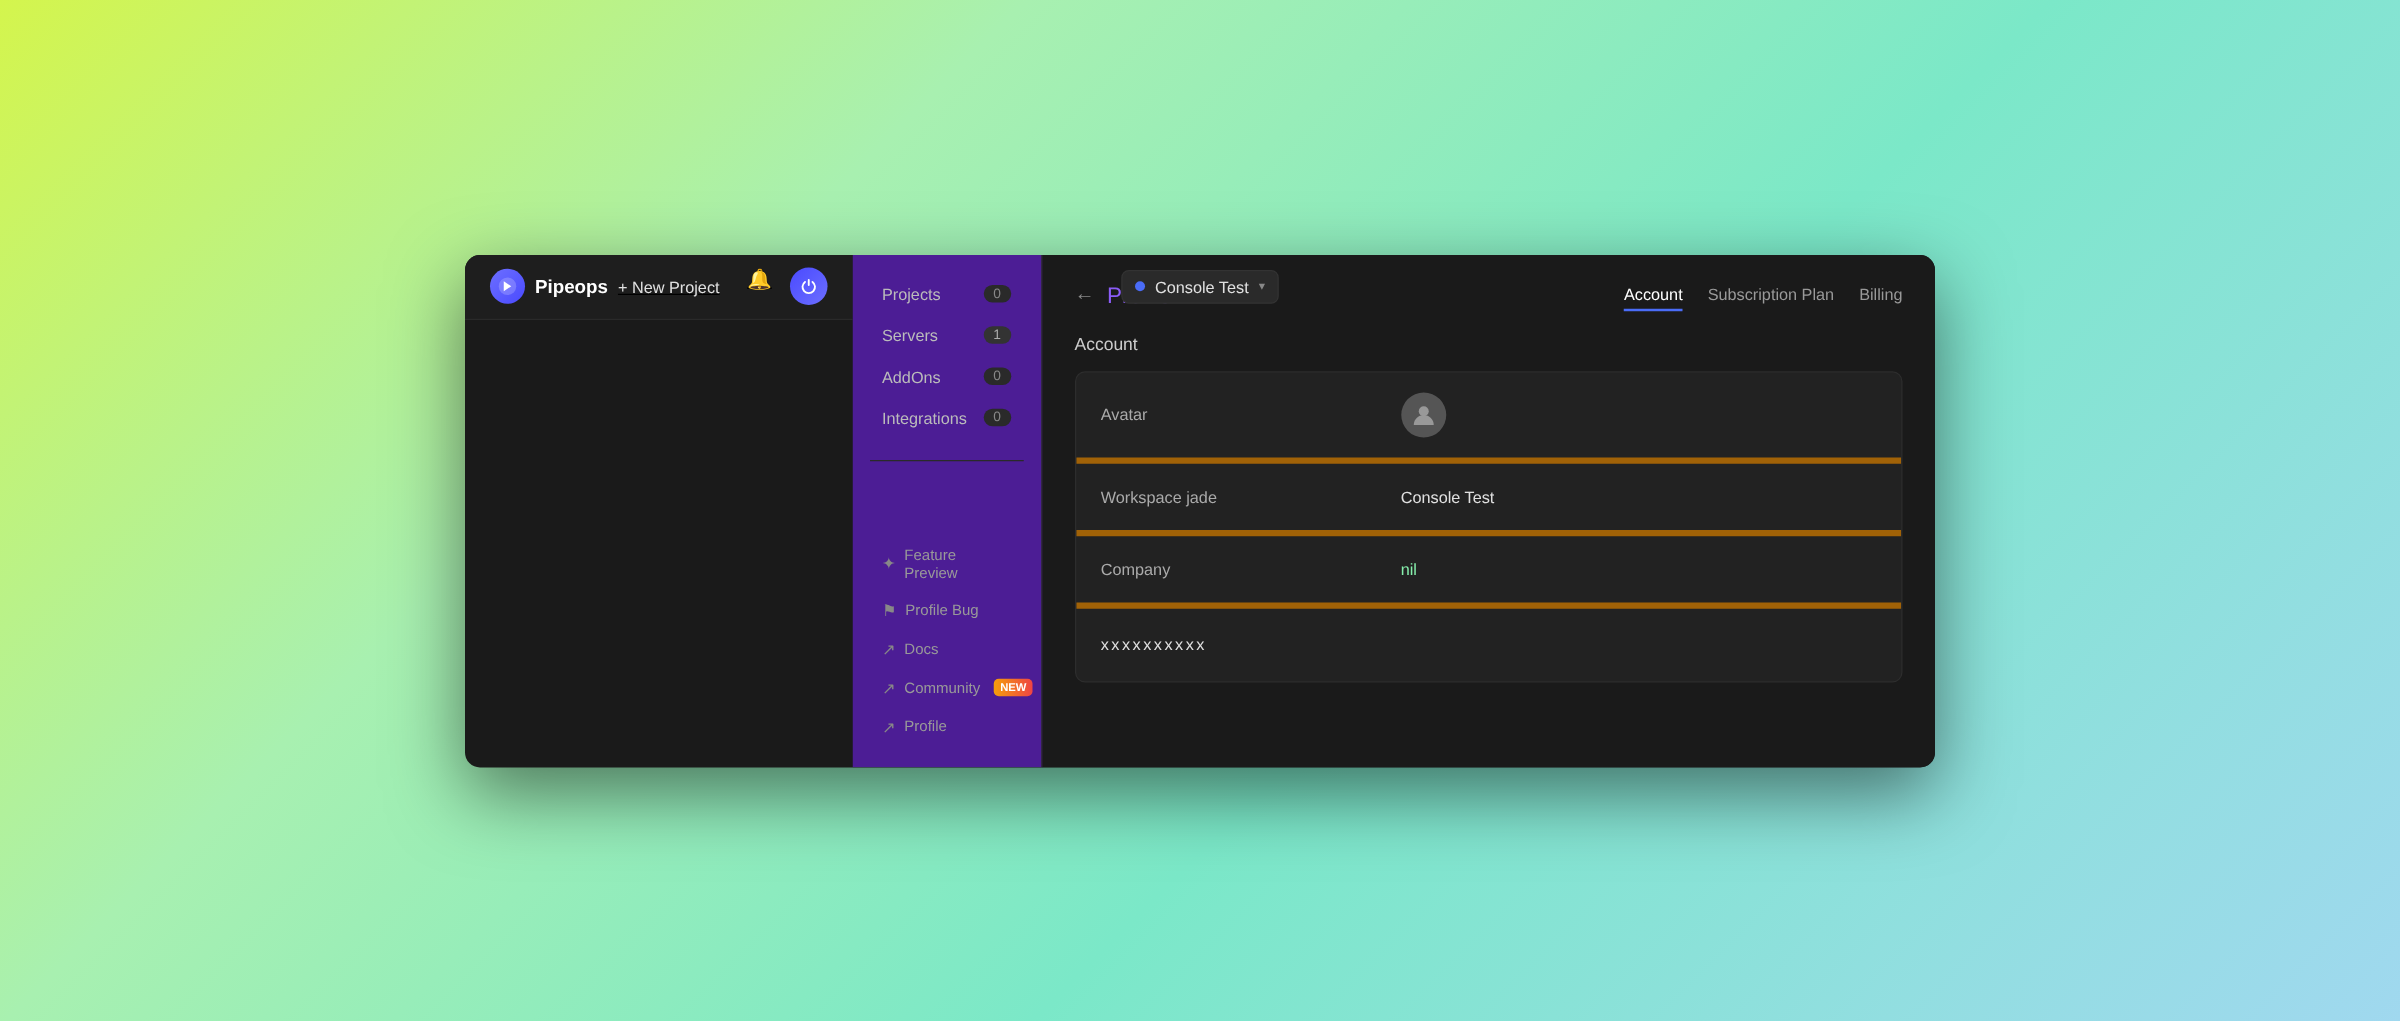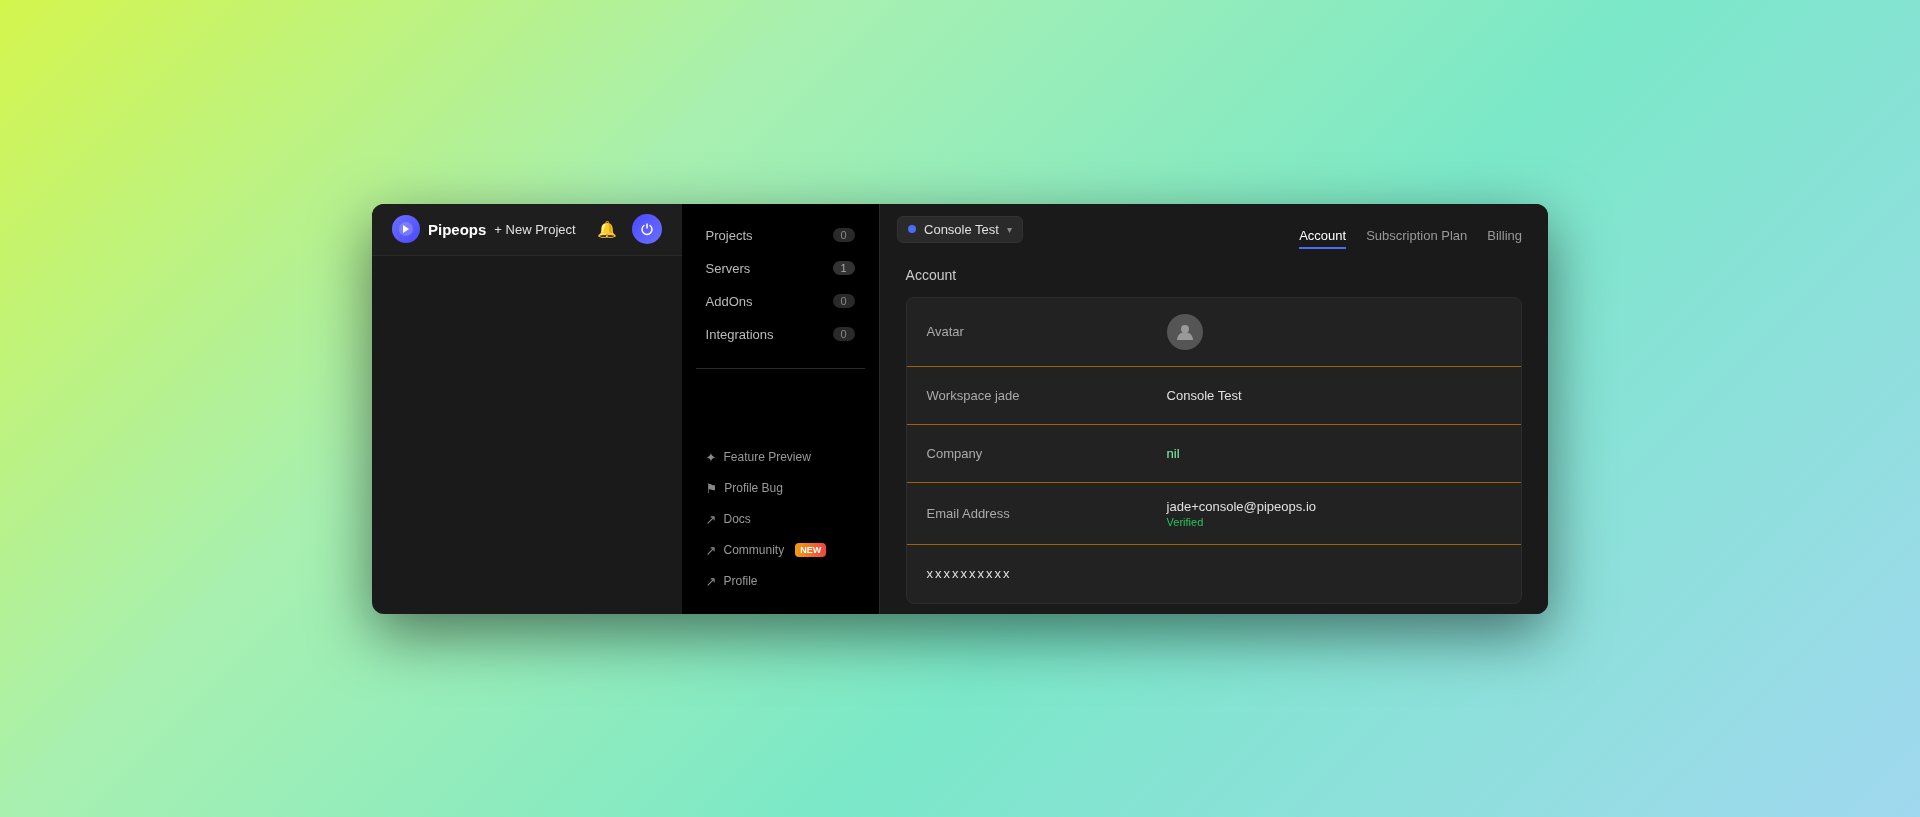--- a/index.html
+++ b/index.html
@@ -75,22 +75,22 @@
     .workspace-name {
       color: #e0e0e0;
       font-size: 13px;
     }
     .workspace-chevron {
       color: #888;
       font-size: 10px;
     }
     .header-actions {
       display: flex;
-      align-items: center;
       gap: 14px;
+      text-decoration: underline;
     }
     .new-project-btn {
       display: flex;
       align-items: center;
       gap: 4px;
       color: #e0e0e0;
       font-size: 13px;
       cursor: pointer;
       padding: 5px 8px;
       border-radius: 5px;
@@ -115,22 +115,22 @@
       cursor: pointer;
     }
     
     .body {
       display: flex;
       flex: 1;
       overflow: hidden;
     }
     
     .sidebar {
-      width: 198px;
-      background: #000000;
+      width: 152px;
+      background: #4c1d95;
       border-right: 1px solid #2a2a2a;
       padding: 16px 0;
       display: flex;
       flex-direction: column;
       flex-shrink: 0;
     }
     .nav-section {
       padding: 0 14px;
       margin-bottom: 8px;
     }
@@ -245,21 +245,21 @@
     .account-card {
       background: #222222;
       border: 1px solid #2d2d2d;
       border-radius: 8px;
       overflow: hidden;
     }
     .account-row {
       display: flex;
       align-items: center;
       padding: 16px 20px;
-      border-bottom: 1px solid #a16207;
+      border-bottom: 5px solid #a16207;
       min-height: 58px;
     }
     .account-row:last-child {
       border-bottom: none;
     }
     .row-label {
       width: 240px;
       color: #aaaaaa;
       font-size: 13px;
       flex-shrink: 0;
@@ -408,27 +408,20 @@
         <div class="account-row">
           <span class="row-label">Workspace jade</span>
           <span class="row-value">Console Test</span>
         </div>
 
         <div class="account-row">
           <span class="row-label">Company</span>
           <span class="row-value nil-value">nil</span>
         </div>
 
-        <div class="account-row">
-          <span class="row-label">Email Address</span>
-          <div class="row-value">
-            <div>jade+console@pipeops.io</div>
-            <div class="verified-badge">Verified</div>
-          </div>
-        </div>
 
         <div class="account-row">
 
           <div class="row-value">
             <div class="password-dots">xxxxxxxxxx</div>
 
           </div>
 
         </div>
       </div>

